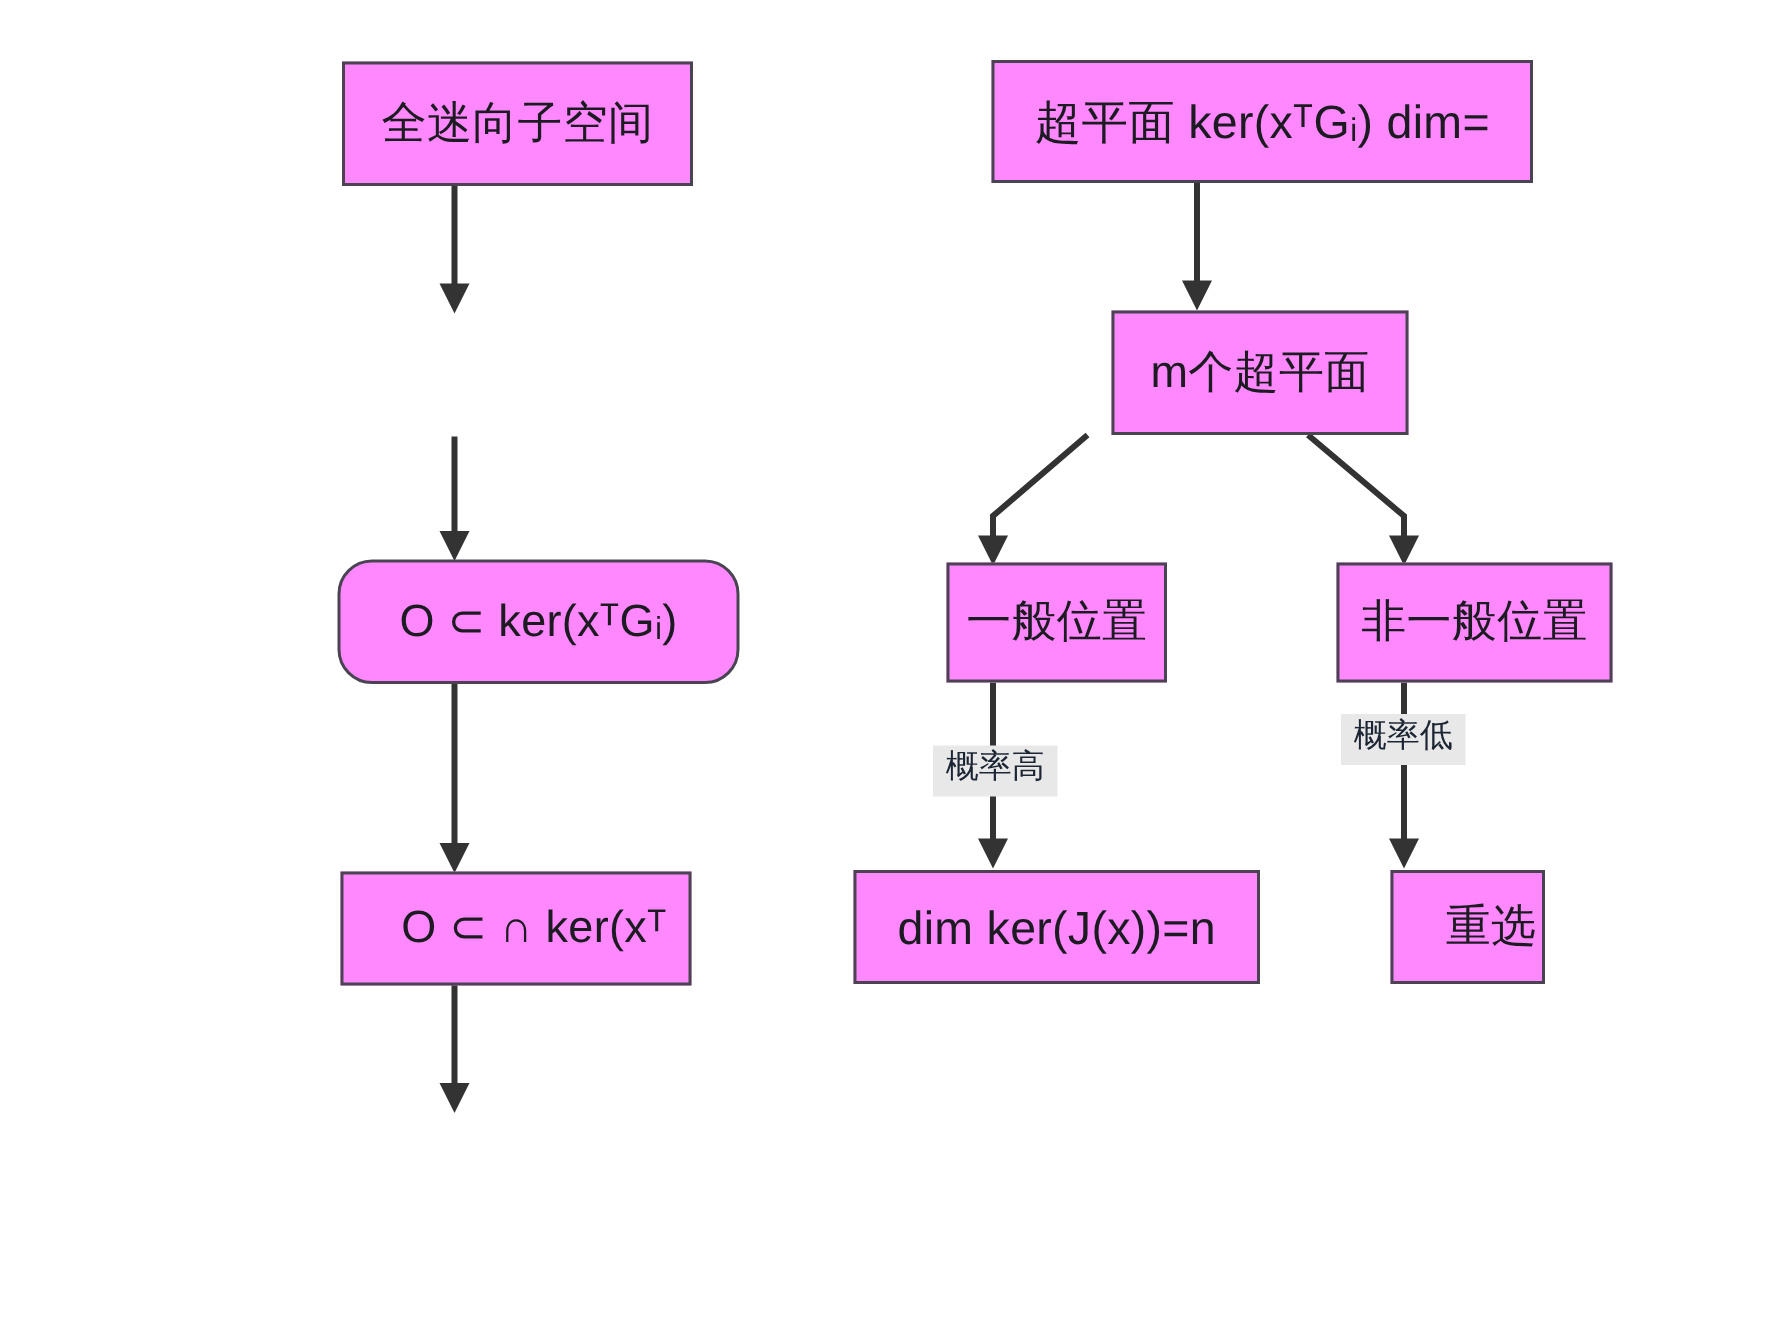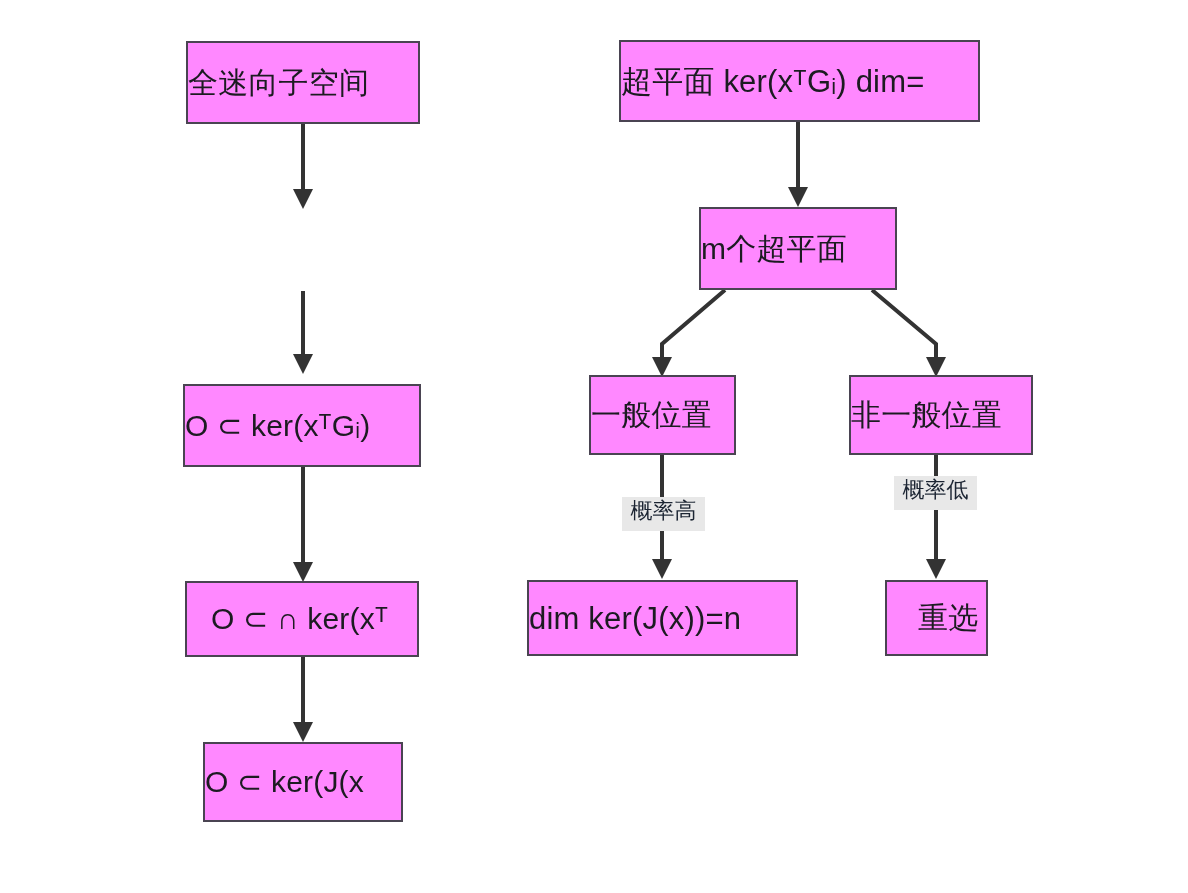--- a/index.html
+++ b/index.html
@@ -24,23 +24,24 @@
   }
 
   
   .node {
     position: absolute;
     box-sizing: border-box;
     background: #ff88ff;
     border: 2px solid #4a4452;
     display: flex;
     align-items: center;
-    justify-content: flex-start;
+    justify-content: center;
     overflow: hidden;       
     white-space: nowrap;
+    margin-left: 42px;
   }
   .node .node-label {
     color: #1c1b21;
     font-size: 30px;
     line-height: 1;
     letter-spacing: 0.2px;
     white-space: nowrap;
     display: block;
   }
   .node.big .node-label { font-size: 31px; }
@@ -113,31 +114,28 @@
       <line x1="936" y1="455" x2="936" y2="560"></line>
       <polygon points="926,559 946,559 936,579"></polygon>
     </g>
   </svg>
 
   <div class="node" style="left:186px; top:41px; width:234px; height:83px;">
     <span class="node-label">全迷向子空间</span>
   </div>
 
 
-  <div class="node" style="left:183px; top:384px; width:238px; height:83px;">
+  <div class="node" style="left:183px; top:373px; width:268px; height:83px;border-radius:23px;">
     <span class="node-label">O ⊂ ker(xᵀGᵢ)</span>
   </div>
 
   <div class="node" style="left:185px; top:581px; width:234px; height:76px;padding-left:24px;">
     <span class="node-label">O ⊂ ∩ ker(xᵀ</span>
   </div>
 
-  <div class="node" style="left:203px; top:742px; width:200px; height:80px;">
-    <span class="node-label">O ⊂ ker(J(x</span>
-  </div>
 
   <div class="node big" style="left:619px; top:40px; width:361px; height:82px;">
     <span class="node-label">超平面 ker(xᵀGᵢ) dim=</span>
   </div>
 
   <div class="node" style="left:699px; top:207px; width:198px; height:83px;">
     <span class="node-label">m个超平面</span>
   </div>
 
   <div class="node" style="left:589px; top:375px; width:147px; height:80px;">

